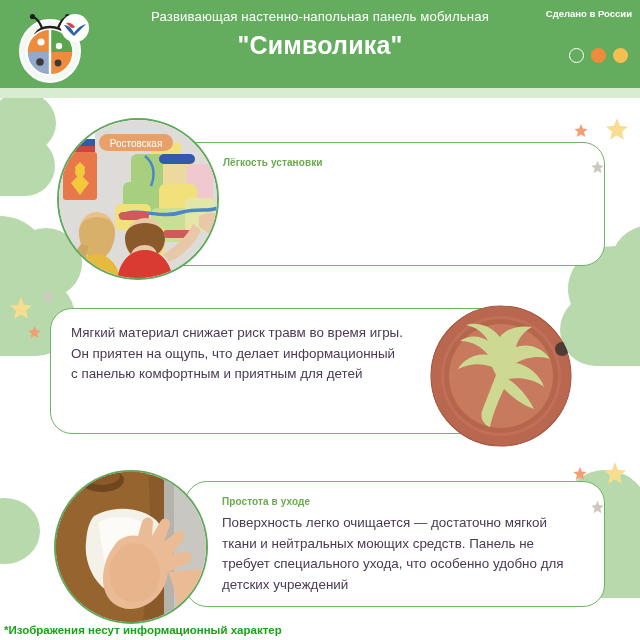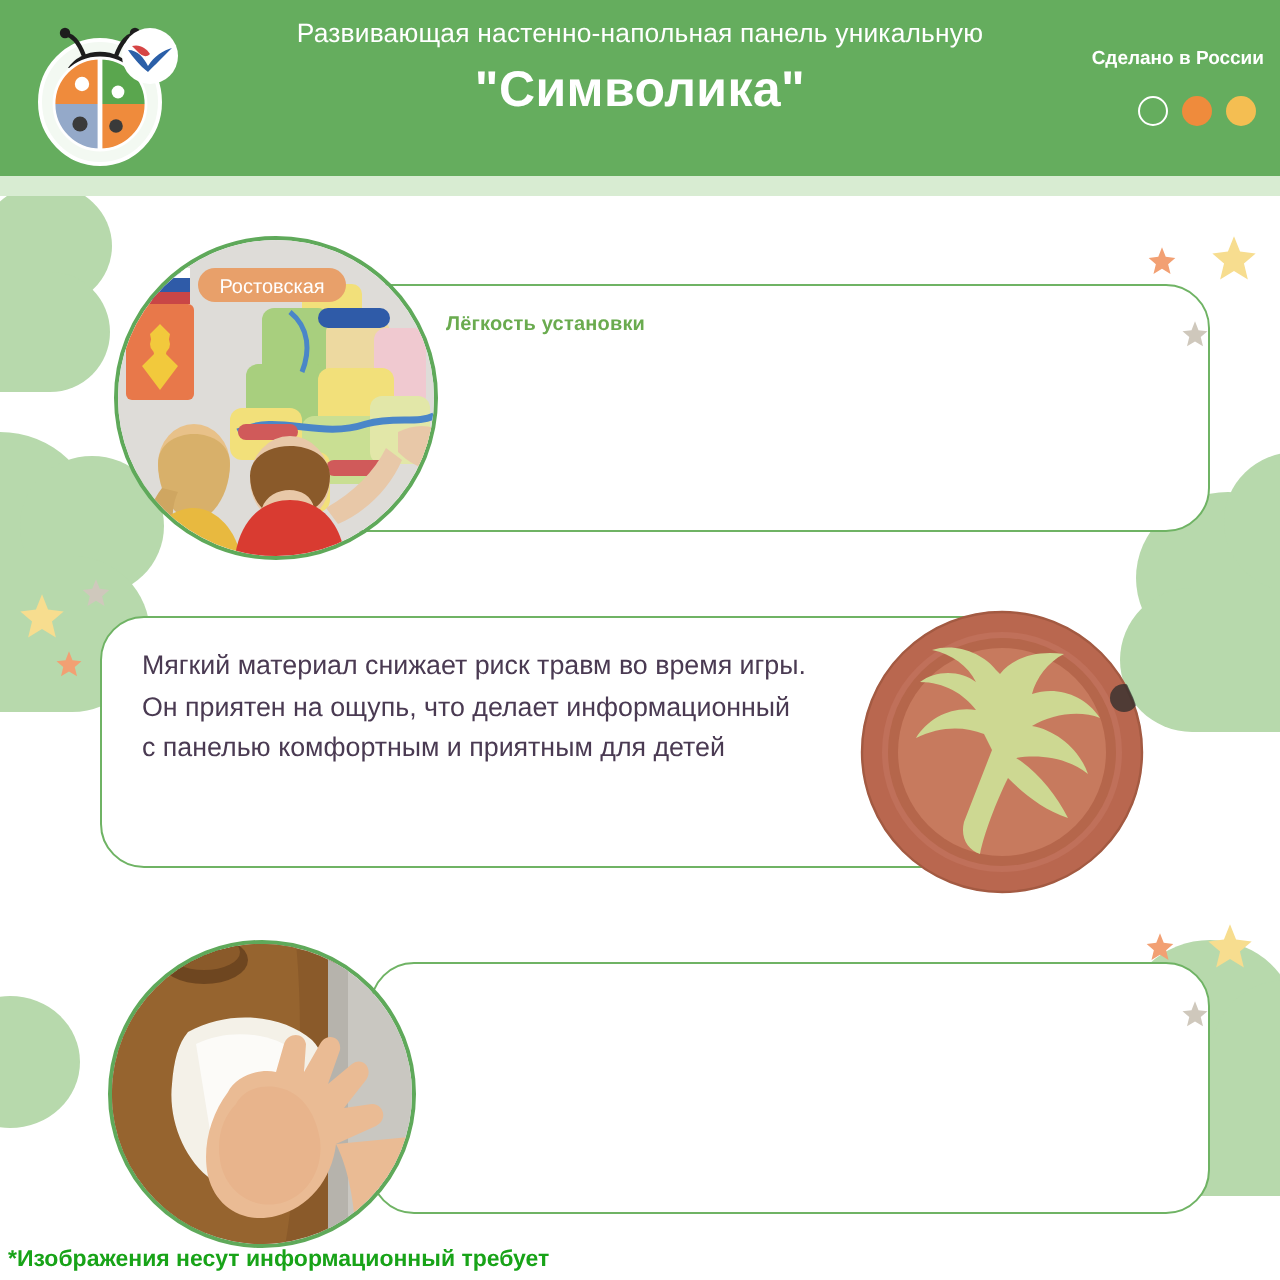--- a/index.html
+++ b/index.html
@@ -58,21 +58,21 @@
   }
   .title-main {
     font-size: 25px;
     font-weight: bold;
     line-height: 32px;
     margin-top: 3px;
     letter-spacing: 0.2px;
   }
   .made-in {
     position: absolute;
-    right: 8px; top: 24px;
+    right: 8px; top: 8px;
     color: #ffffff;
     font-size: 9.5px;
     font-weight: bold;
     white-space: nowrap;
   }
   .flag-dots {
     position: absolute;
     right: 12px; top: 48px;
     display: flex;
     gap: 7px;
@@ -178,21 +178,21 @@
         <circle cx="26" cy="56" r="3.8" fill="#3a3a3a"></circle>
         <circle cx="44" cy="57" r="3.4" fill="#3a3a3a"></circle>
 
         <circle cx="61" cy="22" r="14" fill="#ffffff"></circle>
         <path d="M50 19 C55 19, 58 23, 60 27 C63 22, 68 19, 72 18 C68 22, 63 27, 60 30 C56 27, 52 22, 50 19 Z" fill="#2b5fa8"></path>
         <path d="M52 17 C56 16, 59 18, 61 21 C59 23, 57 22, 55 20 Z" fill="#d64545"></path>
       </svg>
     </div>
 
     <div class="header-titles">
-      <div class="title-sub">Развивающая настенно-напольная панель уникальную</div>
+      <div class="title-sub">Развивающая настенно-напольная панель мобильная</div>
       <div class="title-main">"Символика"</div>
     </div>
 
     <div class="made-in">Сделано в России</div>
 
     <div class="flag-dots">
       <i class="dot-white"></i>
       <i class="dot-orange"></i>
       <i class="dot-yellow"></i>
     </div>
@@ -334,20 +334,22 @@
       <g fill="#cdd892">
         <path d="M68 30 C62 22, 48 16, 36 20 C46 22, 54 28, 58 36 C50 30, 38 30, 30 36 C42 36, 52 42, 58 50 C46 48, 34 54, 28 64 C40 58, 52 58, 62 62 L66 70 L52 106 C50 114, 54 120, 60 122 C62 112, 68 96, 74 84 C82 92, 92 100, 104 104 C98 92, 88 80, 78 74 C90 72, 104 74, 114 82 C110 70, 98 60, 86 58 C96 52, 110 50, 120 54 C112 42, 98 38, 86 42 C88 34, 94 26, 102 22 C88 20, 76 24, 70 32 Z"></path>
       </g>
       <circle cx="71" cy="71" r="70" fill="none" stroke="#a35a42" stroke-width="1.2"></circle>
       <circle cx="132" cy="44" r="7" fill="#2c2c2c" opacity="0.75"></circle>
     </svg>
   </div>
 
   <div class="card" style="left:185px; top:481px; width:420px; height:126px;">
     <div class="card-inner" style="padding-left:36px;">
+      <p class="card-title">Простота в уходе</p>
+      <p class="card-body">Поверхность легко очищается — достаточно мягкой ткани и нейтральных моющих средств. Панель не требует специального ухода, что особенно удобно для детских учреждений</p>
     </div>
   </div>
 
   <div class="photo" style="left:54px; top:470px; width:154px; height:154px;">
     <svg viewBox="0 0 154 154" width="154" height="154" aria-hidden="true">
       <rect x="0" y="0" width="154" height="154" fill="#c9c7c1"></rect>
       <path d="M0 0 L112 0 L108 154 L0 154 Z" fill="#8a5a2a"></path>
       <path d="M0 0 L92 0 C96 40, 94 110, 86 154 L0 154 Z" fill="#96642f"></path>
       <ellipse cx="46" cy="8" rx="22" ry="12" fill="#6e4620"></ellipse>
       <ellipse cx="46" cy="4" rx="18" ry="9" fill="#8a5a2a"></ellipse>
@@ -355,15 +357,15 @@
 
       <path d="M38 44 C60 32, 86 36, 100 48 C112 60, 108 86, 96 104 C84 122, 64 128, 50 118 C36 108, 28 88, 30 70 C31 58, 33 50, 38 44 Z" fill="#f4f1e8"></path>
       <path d="M42 50 C58 42, 80 44, 92 54 C100 62, 98 82, 88 98 C78 114, 62 120, 52 112" fill="#ffffff" opacity="0.7"></path>
 
       <path d="M58 74 C62 66, 74 62, 82 64 L86 50 C88 44, 96 44, 97 50 L96 64 L104 50 C107 44, 115 46, 114 53 L108 70 L120 60 C125 56, 131 62, 127 68 L116 82 L130 80 C136 80, 138 88, 132 91 L112 100 C110 118, 98 132, 82 136 C66 140, 52 132, 48 116 C45 102, 49 86, 58 74 Z" fill="#eabb94"></path>
       <path d="M62 80 C66 72, 76 70, 84 72 C94 74, 102 84, 104 98 C106 114, 96 128, 82 130 C68 132, 56 122, 54 108 C52 96, 56 86, 62 80 Z" fill="#e8b48c"></path>
       <path d="M112 100 C118 112, 122 130, 122 154 L154 154 L154 96 Z" fill="#eabb94"></path>
     </svg>
   </div>
 
-  <div class="footer-note">*Изображения несут информационный требует</div>
+  <div class="footer-note">*Изображения несут информационный характер</div>
 
 </div>
 
 </body></html>

